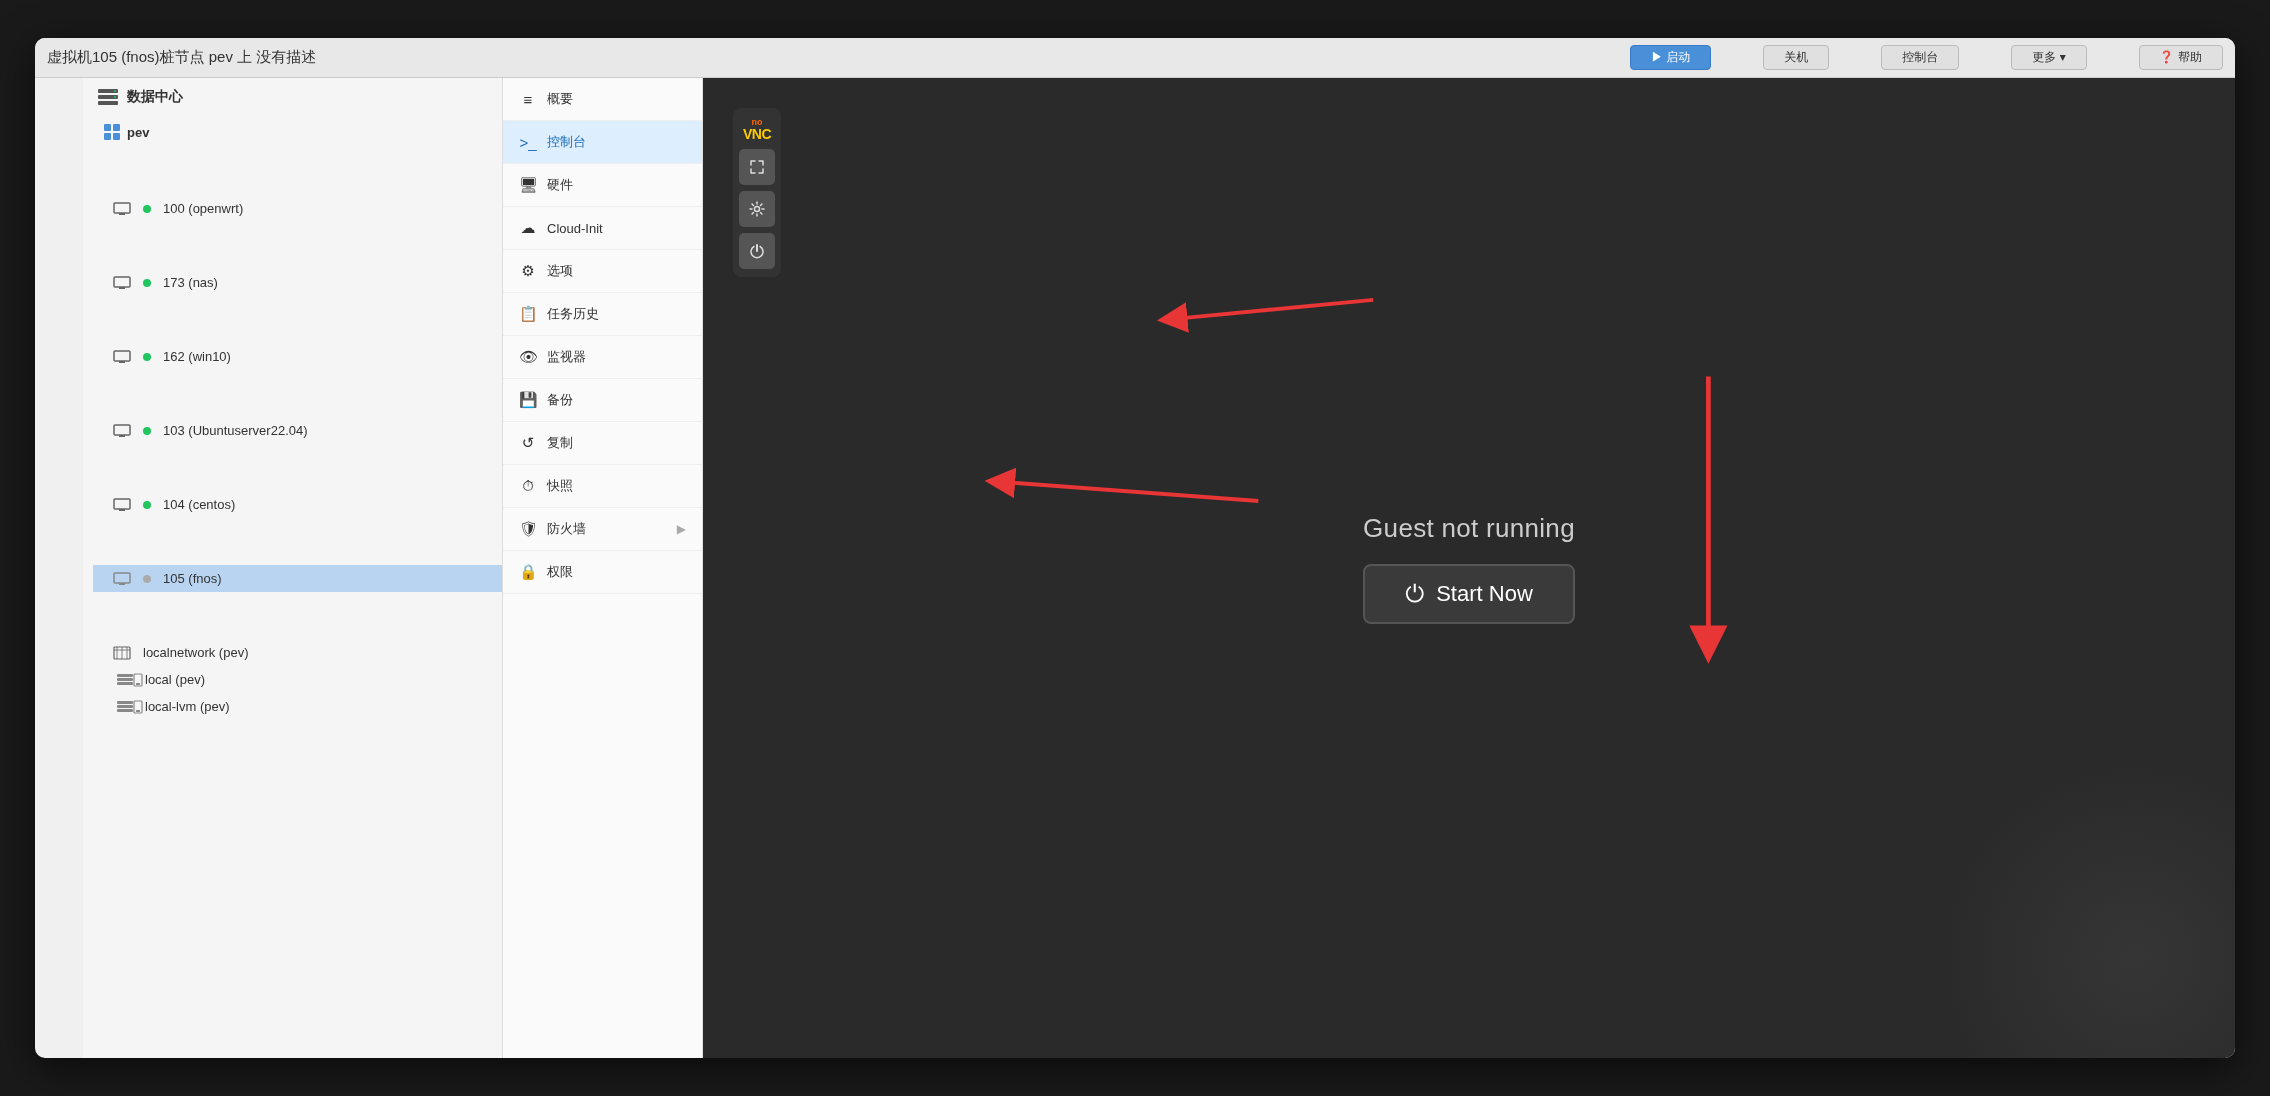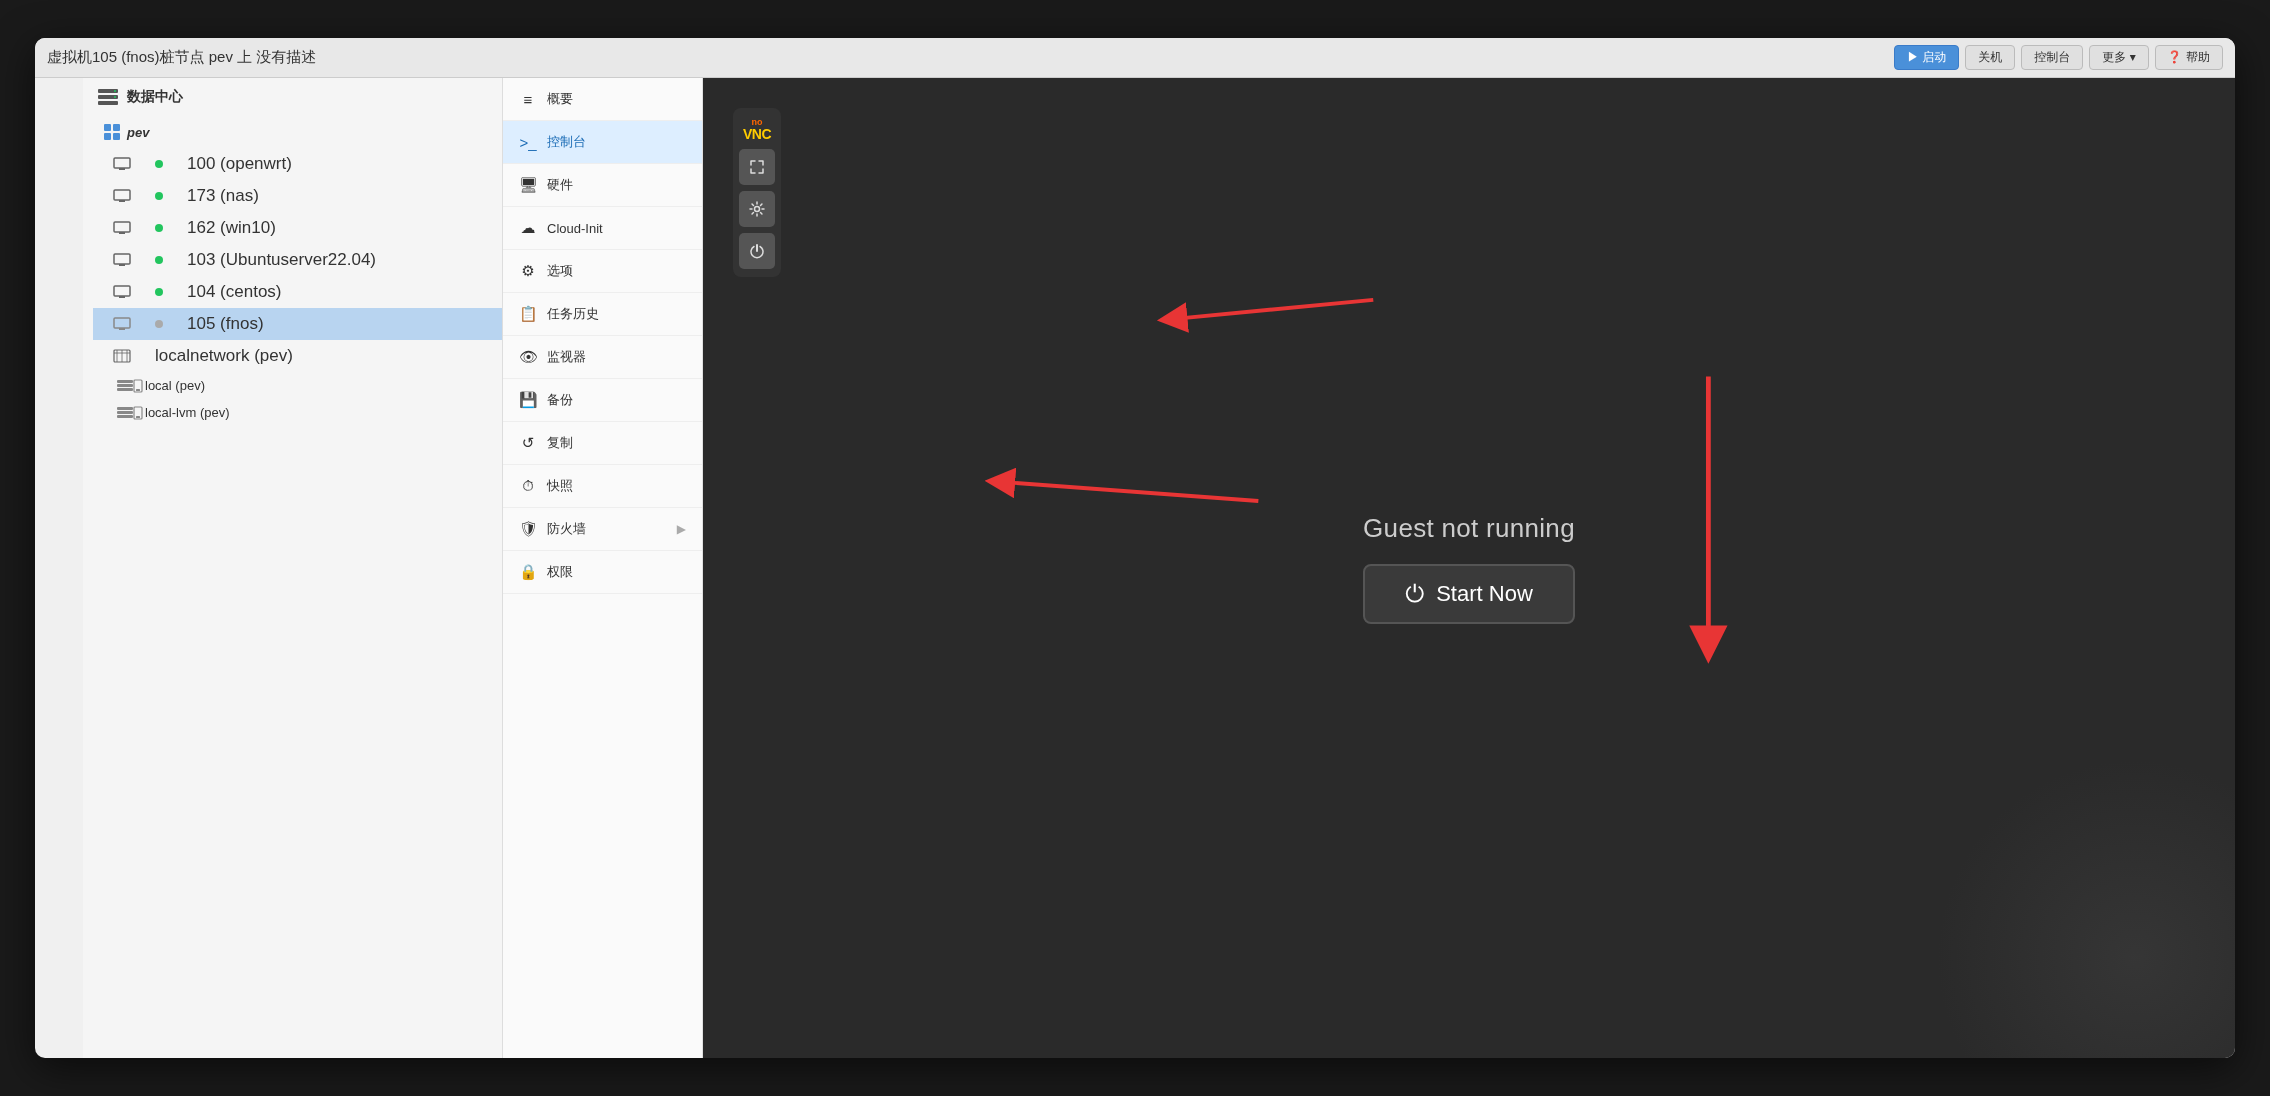--- a/index.html
+++ b/index.html
@@ -38,27 +38,28 @@
       flex: 1;
     }
     .top-bar-actions {
       display: flex;
       gap: 6px;
     }
     .top-bar-btn {
       background: #e0e0e0;
       border: 1px solid #bbb;
       border-radius: 4px;
-      padding: 3px 12px;
+      padding: 3px 20px;
       font-size: 12px;
       cursor: pointer;
       display: flex;
       align-items: center;
       gap: 4px;
       color: #333;
+      margin-left: 46px;
     }
     .top-bar-btn.primary {
       background: #4a90d9;
       color: white;
       border-color: #3a7bc8;
     }
     
     .main-layout {
       display: flex;
       flex: 1;
@@ -83,23 +84,24 @@
       gap: 8px;
     }
     .server-group {
       padding-left: 10px;
     }
     .server-item {
       display: flex;
       align-items: center;
       padding: 6px 10px 6px 20px;
       cursor: pointer;
-      gap: 24px;
-      font-size: 17px;
-      color: #333;
+      gap: 12px;
+      font-size: 13px;
+      color: #333;
+      margin-top: 47px;
     }
     .server-item.active {
       background: #b8d4f0;
     }
     .status-dot {
       width: 8px;
       height: 8px;
       border-radius: 50%;
       flex-shrink: 0;
     }
@@ -107,21 +109,20 @@
     .status-gray { background: #aaa; }
     .pev-item {
       display: flex;
       align-items: center;
       padding: 7px 10px 7px 10px;
       gap: 6px;
       font-size: 13px;
       font-weight: 600;
       color: #333;
       cursor: pointer;
-      font-style: italic;
     }
     .storage-item {
       display: flex;
       align-items: center;
       padding: 6px 10px 6px 24px;
       gap: 0;
       font-size: 13px;
       color: #333;
       cursor: pointer;
     }

